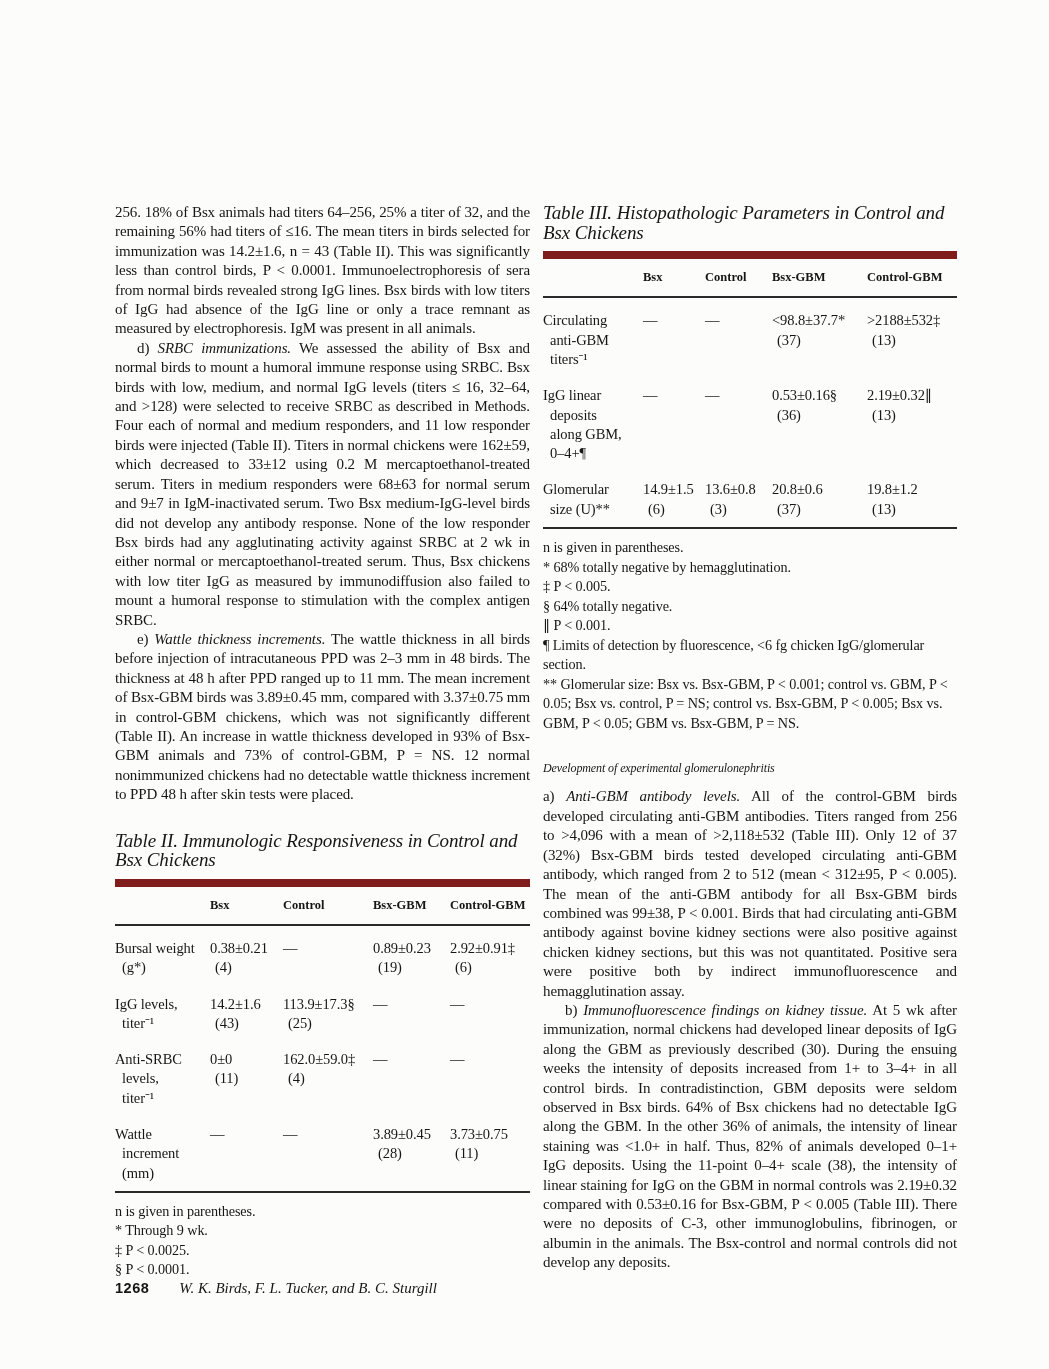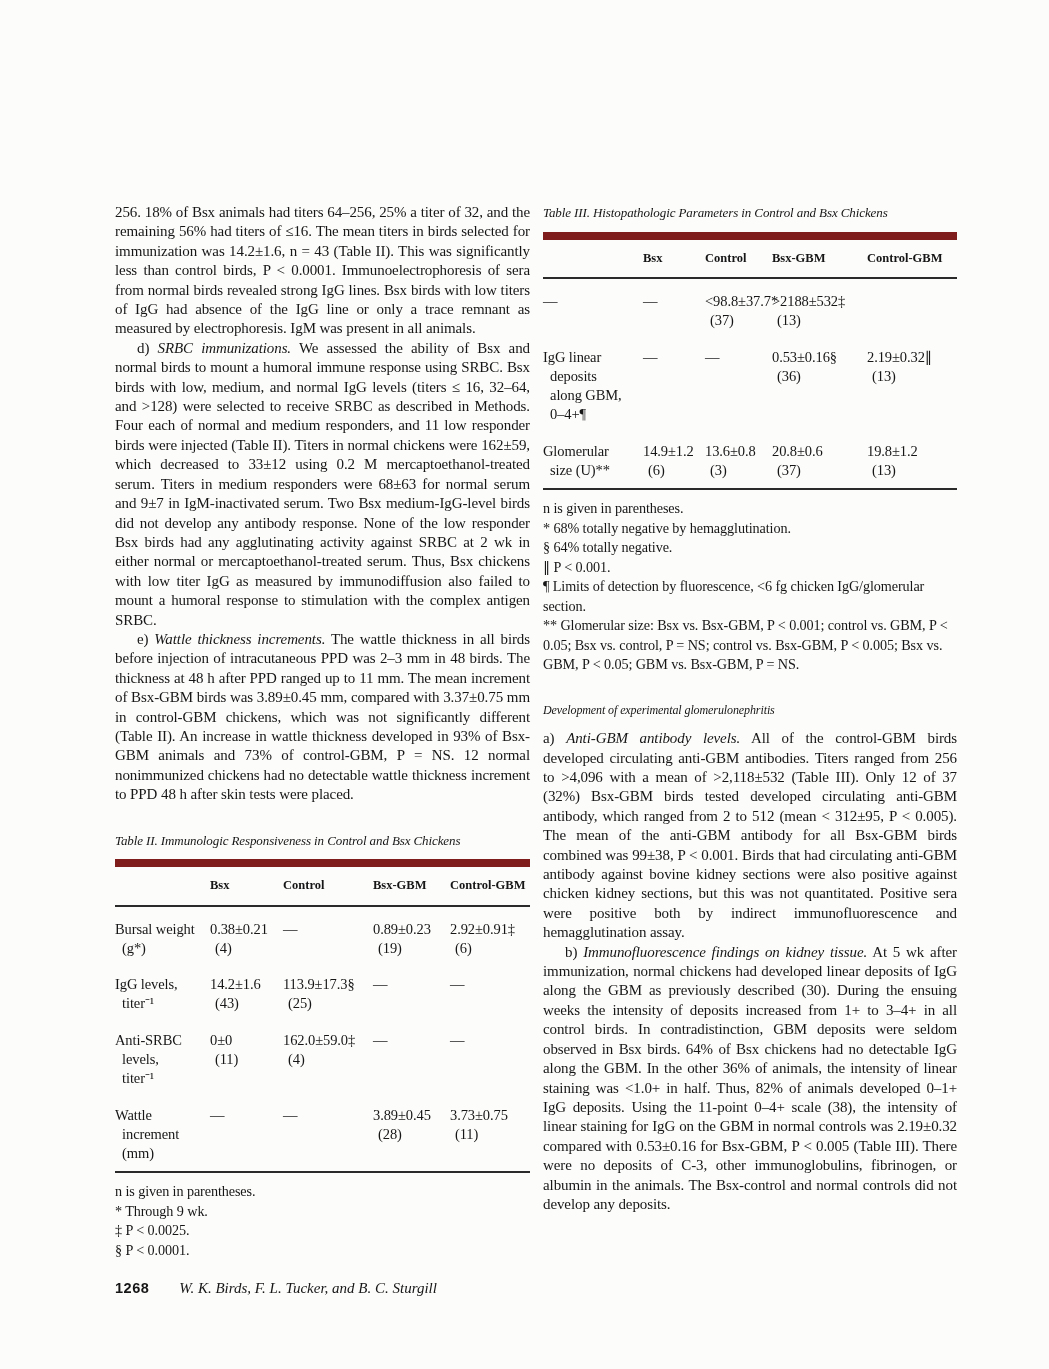--- a/index.html
+++ b/index.html
@@ -20,21 +20,21 @@
   .col.left  { left:115px; }
   .col.right { left:543px; width:414px; }
 
   p { margin:0; }
   p.ind { text-indent:22px; }
   .it { font-style:italic; }
 
   
   .tablewrap { margin-top:26px; text-align:left; }
   .col.right .tablewrap { margin-top:0; }
-  .ttitle { font-style:italic; font-size:13px; line-height:19.5px; margin-bottom:9px; }
+  .ttitle { font-style:italic; font-size:19px; line-height:19.5px; margin-bottom:9px; }
   .thead {
     display:grid;
     border-top:8px solid #7f1d1d;
     border-bottom:2px solid #2a2a2a;
     padding:9px 0;
     font-weight:bold; font-size:12.5px; letter-spacing:0;
   }
   .t2 .thead, .t2 .trow { grid-template-columns:95px 73px 90px 77px 80px; }
   .t3 .thead, .t3 .trow { grid-template-columns:100px 62px 67px 95px 90px; }
   .tbody { padding-top:13px; border-bottom:2px solid #2a2a2a; }
@@ -175,20 +175,23 @@
       <div class="ttitle">Table III. Histopathologic Parameters in Control and Bsx Chickens</div>
       <div class="thead">
         <div></div>
         <div>Bsx</div>
         <div>Control</div>
         <div>Bsx-GBM</div>
         <div>Control-GBM</div>
       </div>
       <div class="tbody">
         <div class="trow">
+          <div class="lbl">Circulating
+  anti-GBM
+  titers⁻¹</div>
           <div>
               <div class="v">—</div>
               <div class="n"></div>
             </div>
           <div>
               <div class="v">—</div>
               <div class="n"></div>
             </div>
           <div>
               <div class="v">&lt;98.8±37.7*</div>
@@ -218,40 +221,41 @@
             </div>
           <div>
               <div class="v">2.19±0.32∥</div>
               <div class="n">(13)</div>
             </div>
         </div>
         <div class="trow">
           <div class="lbl">Glomerular
   size (U)**</div>
           <div>
-              <div class="v">14.9±1.2</div>
+              <div class="v">14.9±1.5</div>
               <div class="n">(6)</div>
             </div>
           <div>
               <div class="v">13.6±0.8</div>
               <div class="n">(3)</div>
             </div>
           <div>
               <div class="v">20.8±0.6</div>
               <div class="n">(37)</div>
             </div>
           <div>
               <div class="v">19.8±1.2</div>
               <div class="n">(13)</div>
             </div>
         </div>
       </div>
       <div class="tfoot">
         <div>n is given in parentheses.</div>
         <div>* 68% totally negative by hemagglutination.</div>
+        <div>‡ P &lt; 0.005.</div>
         <div>§ 64% totally negative.</div>
         <div>∥ P &lt; 0.001.</div>
         <div>¶ Limits of detection by fluorescence, &lt;6 fg chicken IgG/glomerular section.</div>
         <div>** Glomerular size: Bsx vs. Bsx-GBM, P &lt; 0.001; control vs. GBM, P &lt; 0.05; Bsx vs. control, P = NS; control vs. Bsx-GBM, P &lt; 0.005; Bsx vs. GBM, P &lt; 0.05; GBM vs. Bsx-GBM, P = NS.</div>
       </div>
     </div>
 
     <div class="heading">Development of experimental glomerulonephritis</div>
 
     <p><span>a) </span><span class="it">Anti-GBM antibody levels.</span><span> All of the control-GBM birds developed circulating anti-GBM antibodies. Titers ranged from 256 to &gt;4,096 with a mean of &gt;2,118±532 (Table III). Only 12 of 37 (32%) Bsx-GBM birds tested developed circulating anti-GBM antibody, which ranged from 2 to 512 (mean &lt; 312±95, P &lt; 0.005). The mean of the anti-GBM antibody for all Bsx-GBM birds combined was 99±38, P &lt; 0.001. Birds that had circulating anti-GBM antibody against bovine kidney sections were also positive against chicken kidney sections, but this was not quantitated. Positive sera were positive both by indirect immunofluorescence and hemagglutination assay.</span></p>

